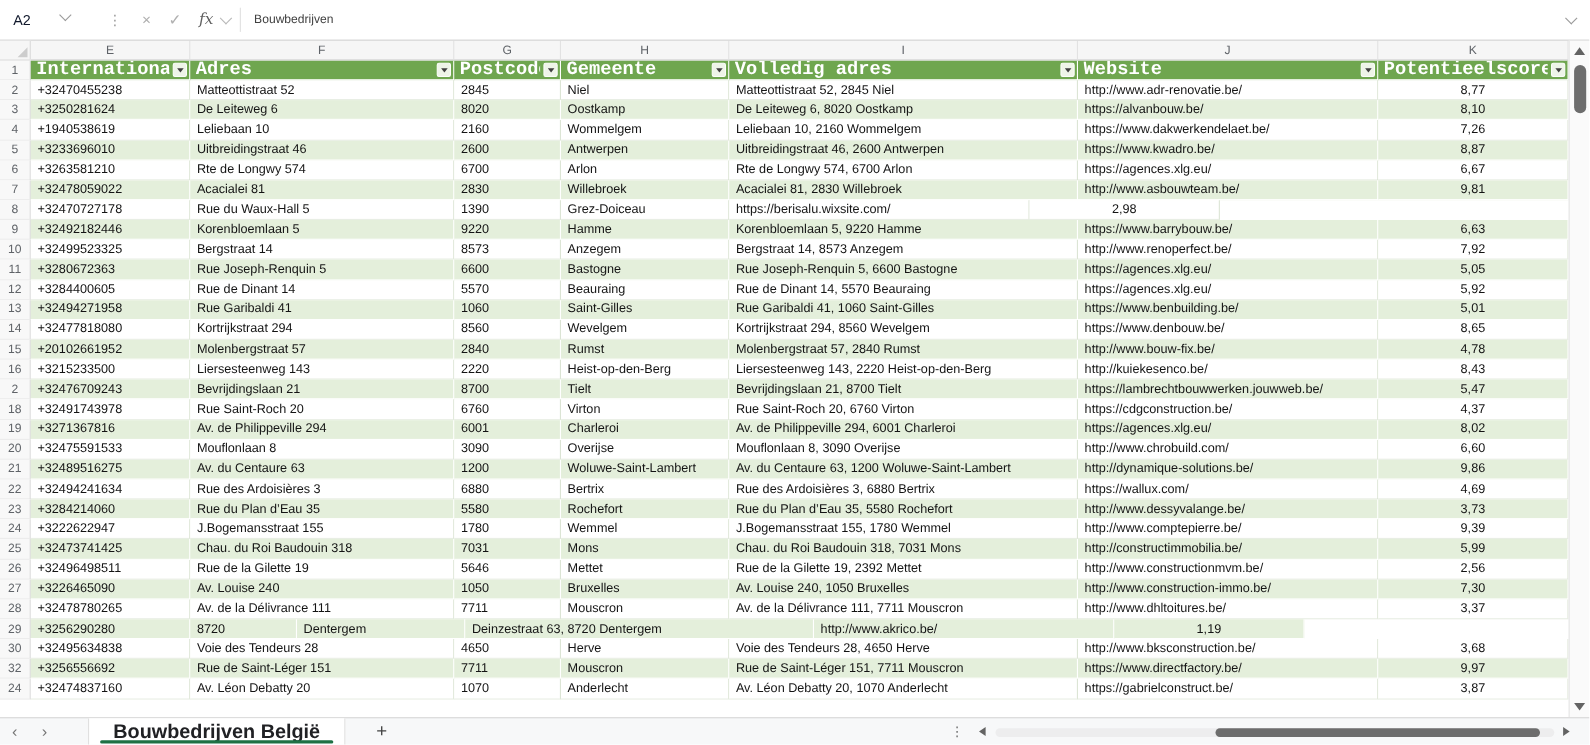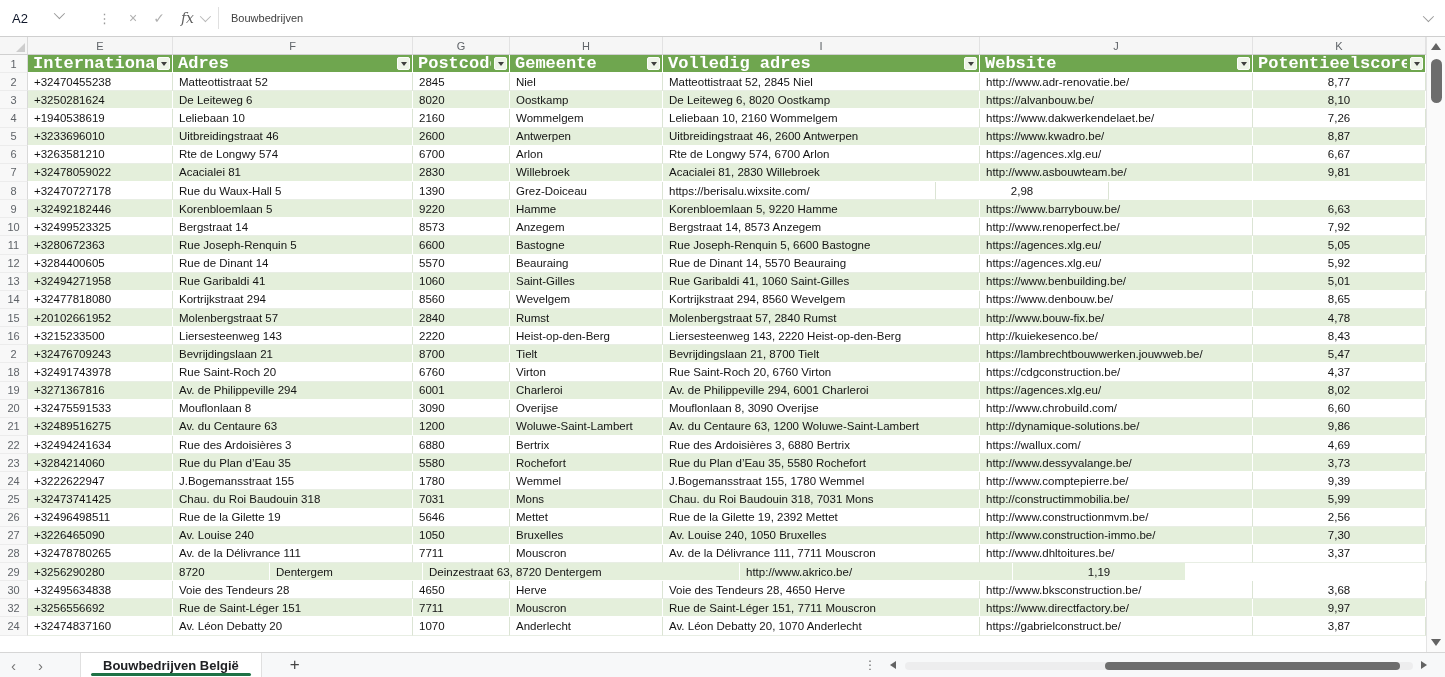--- a/index.html
+++ b/index.html
@@ -49,21 +49,21 @@
   
   .vscroll { width:19px; flex:0 0 19px; background:#fafafa; border-left:1px solid #e4e4e4; position:relative; }
   .vs-up { position:absolute; top:6px; left:4px; width:0; height:0; border-left:5px solid transparent; border-right:5px solid transparent; border-bottom:7px solid #636363; }
   .vs-down { position:absolute; bottom:6px; left:4px; width:0; height:0; border-left:5px solid transparent; border-right:5px solid transparent; border-top:7px solid #636363; }
   .vs-thumb { position:absolute; top:22px; left:3.5px; width:11px; height:44px; background:#6d6d6d; border-radius:6px; }
 
   
   .bottom-bar { height:25px; flex:0 0 25px; background:#f7f8f9; border-top:1px solid #d6d6d6; display:flex; align-items:center; position:relative; }
   .nav-arrow { color:#757575; font-size:15px; padding:0 11px; line-height:1; }
   .sheet-tab { height:100%; margin-left:26px; padding:0 22px; background:#fff; display:flex; align-items:center; border-right:1px solid #e0e0e0; border-left:1px solid #e0e0e0; position:relative; }
-  .sheet-tab .tab-label { font-size:13px; font-weight:bold; color:#202124; white-space:nowrap; }
+  .sheet-tab .tab-label { font-size:18px; font-weight:bold; color:#202124; white-space:nowrap; }
   .sheet-tab .tab-underline { position:absolute; left:10px; right:10px; bottom:1px; height:3px; background:var(--tab-green); border-radius:2px; }
   .add-sheet { font-size:17px; color:#444; padding:0 28px; font-weight:normal; }
   .bb-kebab { position:absolute; left:864px; color:#6b6b6b; font-size:12px; }
   .hs-left { position:absolute; left:890px; top:8px; width:0; height:0; border-top:4.5px solid transparent; border-bottom:4.5px solid transparent; border-right:6px solid #636363; }
   .hs-right { position:absolute; right:18px; top:8px; width:0; height:0; border-top:4.5px solid transparent; border-bottom:4.5px solid transparent; border-left:6px solid #636363; }
   .hs-track { position:absolute; left:905px; right:32px; top:8.5px; height:8px; background:#ededee; border-radius:4px; }
   .hs-thumb { position:absolute; left:1105px; width:295px; top:8.5px; height:8px; background:#6d6d6d; border-radius:4px; }
 </style>
 </head>
 <body>

